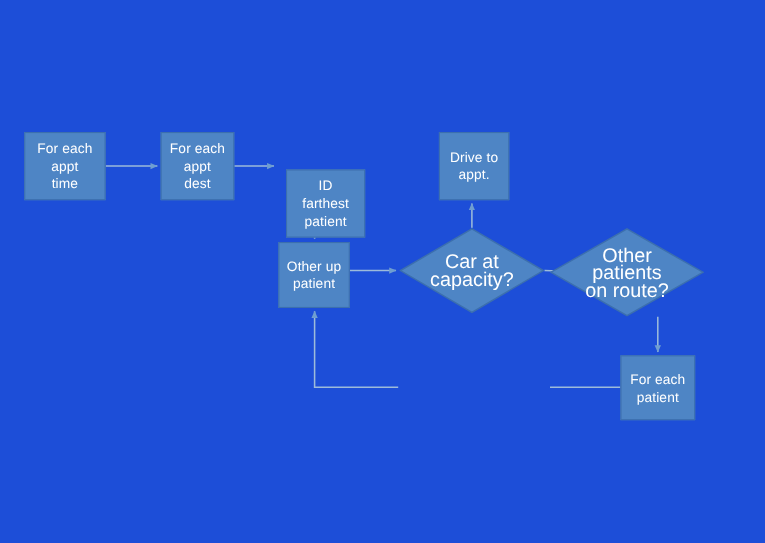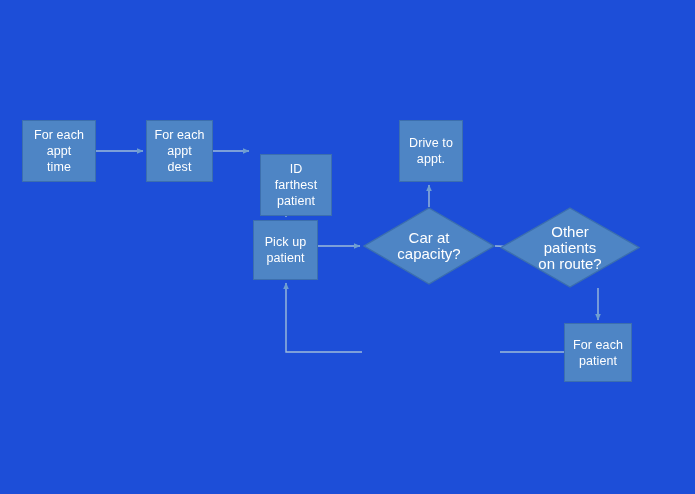--- a/index.html
+++ b/index.html
@@ -46,21 +46,21 @@
     position: absolute;
     left: 0;
     top: 0;
     width: 100%;
     height: 100%;
     display: flex;
     align-items: center;
     justify-content: center;
     text-align: center;
     color: #ffffff;
-    font-size: 15px;
+    font-size: 18px;
     line-height: 16px;
     white-space: pre-line;
     pointer-events: none;
   }
   #edges {
     position: absolute;
     left: 0;
     top: 0;
     width: 695px;
     height: 494px;
@@ -107,21 +107,21 @@
 farthest
 patient</span>
   </div>
 
   <div class="node box" style="left:399px; top:120px; width:64px; height:62px;">
     <span>Drive to
 appt.</span>
   </div>
 
   <div class="node box" style="left:253px; top:220px; width:65px; height:60px;">
-    <span>Pick up
+    <span>Other up
 patient</span>
   </div>
 
   <div class="diamond-wrap" style="left:363px; top:207px; width:132px; height:78px;">
     <svg width="132" height="78" viewBox="0 0 132 78" xmlns="http://www.w3.org/2000/svg">
       <polygon points="66,1 131,39 66,77 1,39" fill="#4e85c5" stroke="#3c6fae" stroke-width="1.3"></polygon>
     </svg>
     <div class="diamond-label">Car at
 capacity?</div>
   </div>

